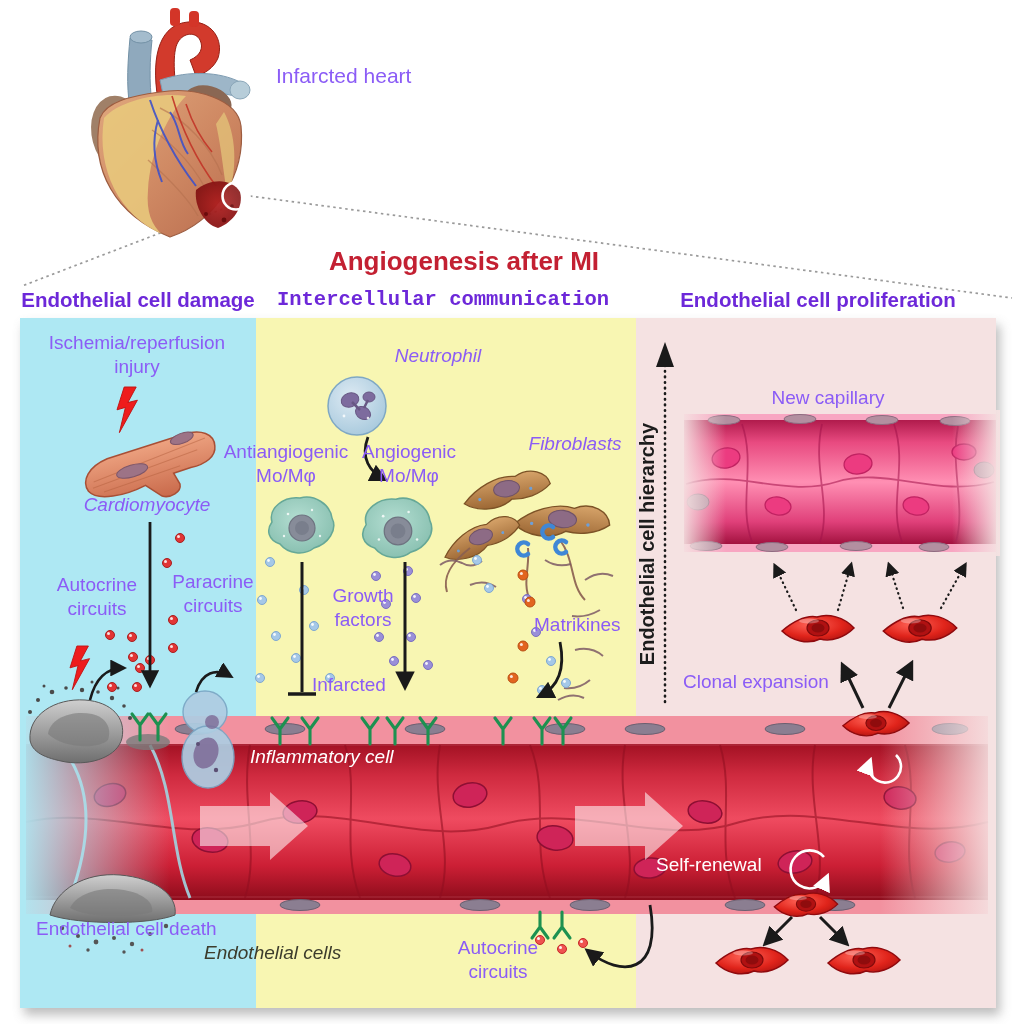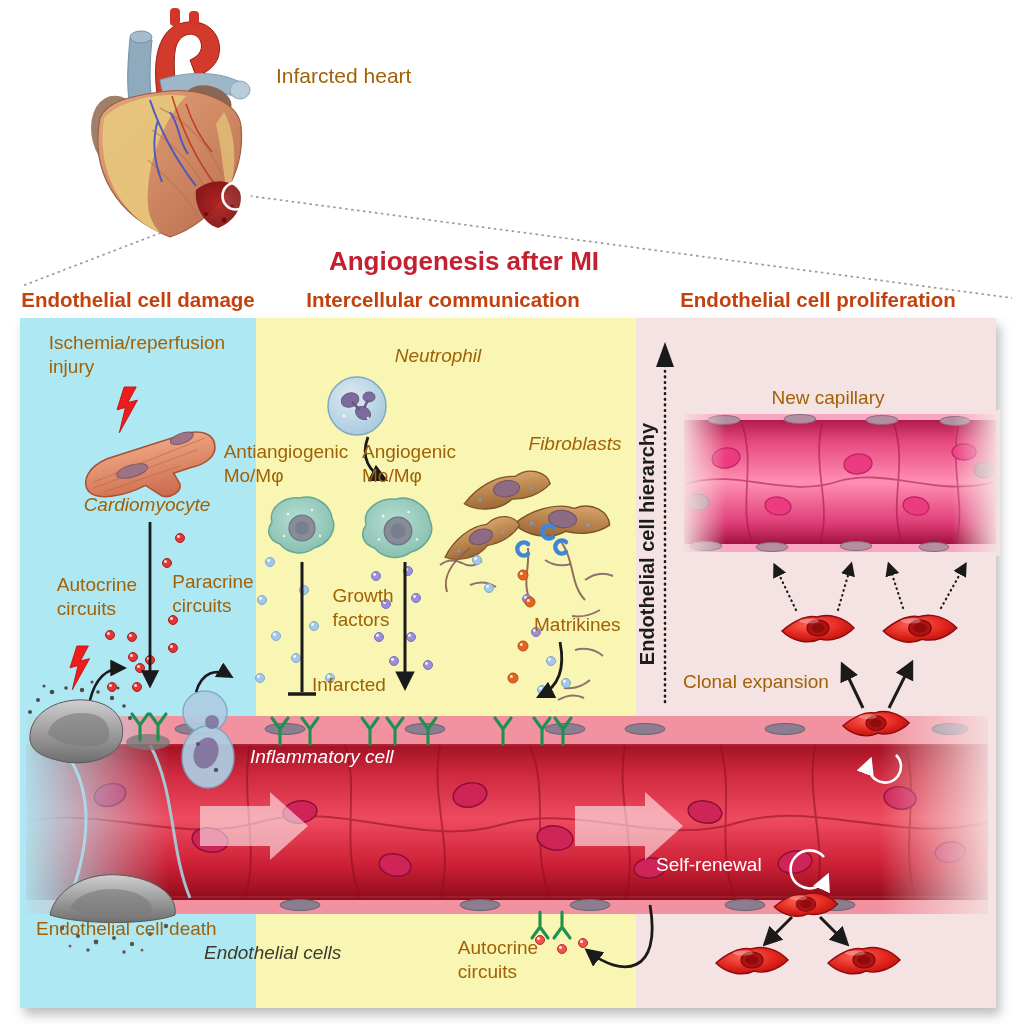--- a/index.html
+++ b/index.html
@@ -5,27 +5,27 @@
   html,body{margin:0;padding:0;background:#fff;}
   .stage{position:relative;width:1024px;height:1024px;background:#ffffff;
          font-family:"Liberation Sans",sans-serif;overflow:hidden;}
   .panels{position:absolute;left:20px;top:318px;width:976px;height:690px;
           box-shadow:4px 7px 10px rgba(110,110,110,.45);display:flex;}
   .panel{height:100%;}
   .panel.damage{width:236px;background:#aee8f3;}
   .panel.comm{width:380px;background:#f8f6b2;}
   .panel.prolif{width:360px;background:#f5e2e2;}
   svg.art{position:absolute;left:0;top:0;z-index:2;}
-  .lbl{position:absolute;z-index:3;font-size:19px;color:#a16207;line-height:1.24;
+  .lbl{position:absolute;z-index:3;font-size:19px;color:#8b5cf6;line-height:1.24;
        white-space:pre-line;}
-  .cx{transform:translateX(-50%);text-align:left;}
+  .cx{transform:translateX(-50%);text-align:center;}
   .it{font-style:italic;}
   .wh{color:#ffffff;}
   .dk{color:#3c3c2c;}
-  .hdr{font-size:20.5px;font-weight:bold;white-space:nowrap;color:#c2410c;}
+  .hdr{font-size:20.5px;font-weight:bold;white-space:nowrap;color:#6d28d9;}
   .title{font-size:26px;font-weight:bold;color:#c32032;white-space:nowrap;}
   .heartlbl{font-size:21px;}
   .vert{transform:translate(-50%,-50%) rotate(-90deg);white-space:nowrap;
         font-size:20px;font-weight:bold;color:#1c1c1c;}
 </style>
 </head>
 <body>
 
 <div class="stage">
 
@@ -504,21 +504,21 @@
     <g stroke="#1a1a1a" stroke-width="3" fill="none">
       <path d="M792,917 L766,943" marker-end="url(#ah)"></path>
       <path d="M820,917 L846,943" marker-end="url(#ah)"></path>
     </g>
   </svg>
 
   <div class="lbl heartlbl" style="left:276px;top:63px;">Infarcted heart</div>
   <div class="lbl title cx" style="left:464px;top:245px;">Angiogenesis after MI</div>
 
   <div class="lbl hdr cx" style="left:138px;top:287px;">Endothelial cell damage</div>
-  <div class="lbl hdr cx" style="left:443px;top:287px;">Intercellular communication</div>
+  <div class="lbl hdr cx" style="left:443px;top:287px;font-family:Liberation Mono, monospace;">Intercellular communication</div>
   <div class="lbl hdr cx" style="left:818px;top:287px;">Endothelial cell proliferation</div>
 
   <div class="lbl cx" style="left:137px;top:331px;">Ischemia/reperfusion
 injury</div>
   <div class="lbl it cx" style="left:147px;top:493px;">Cardiomyocyte</div>
   <div class="lbl cx" style="left:97px;top:573px;">Autocrine
 circuits</div>
   <div class="lbl cx" style="left:213px;top:570px;">Paracrine
 circuits</div>
   <div class="lbl" style="left:36px;top:917px;">Endothelial cell death</div>

